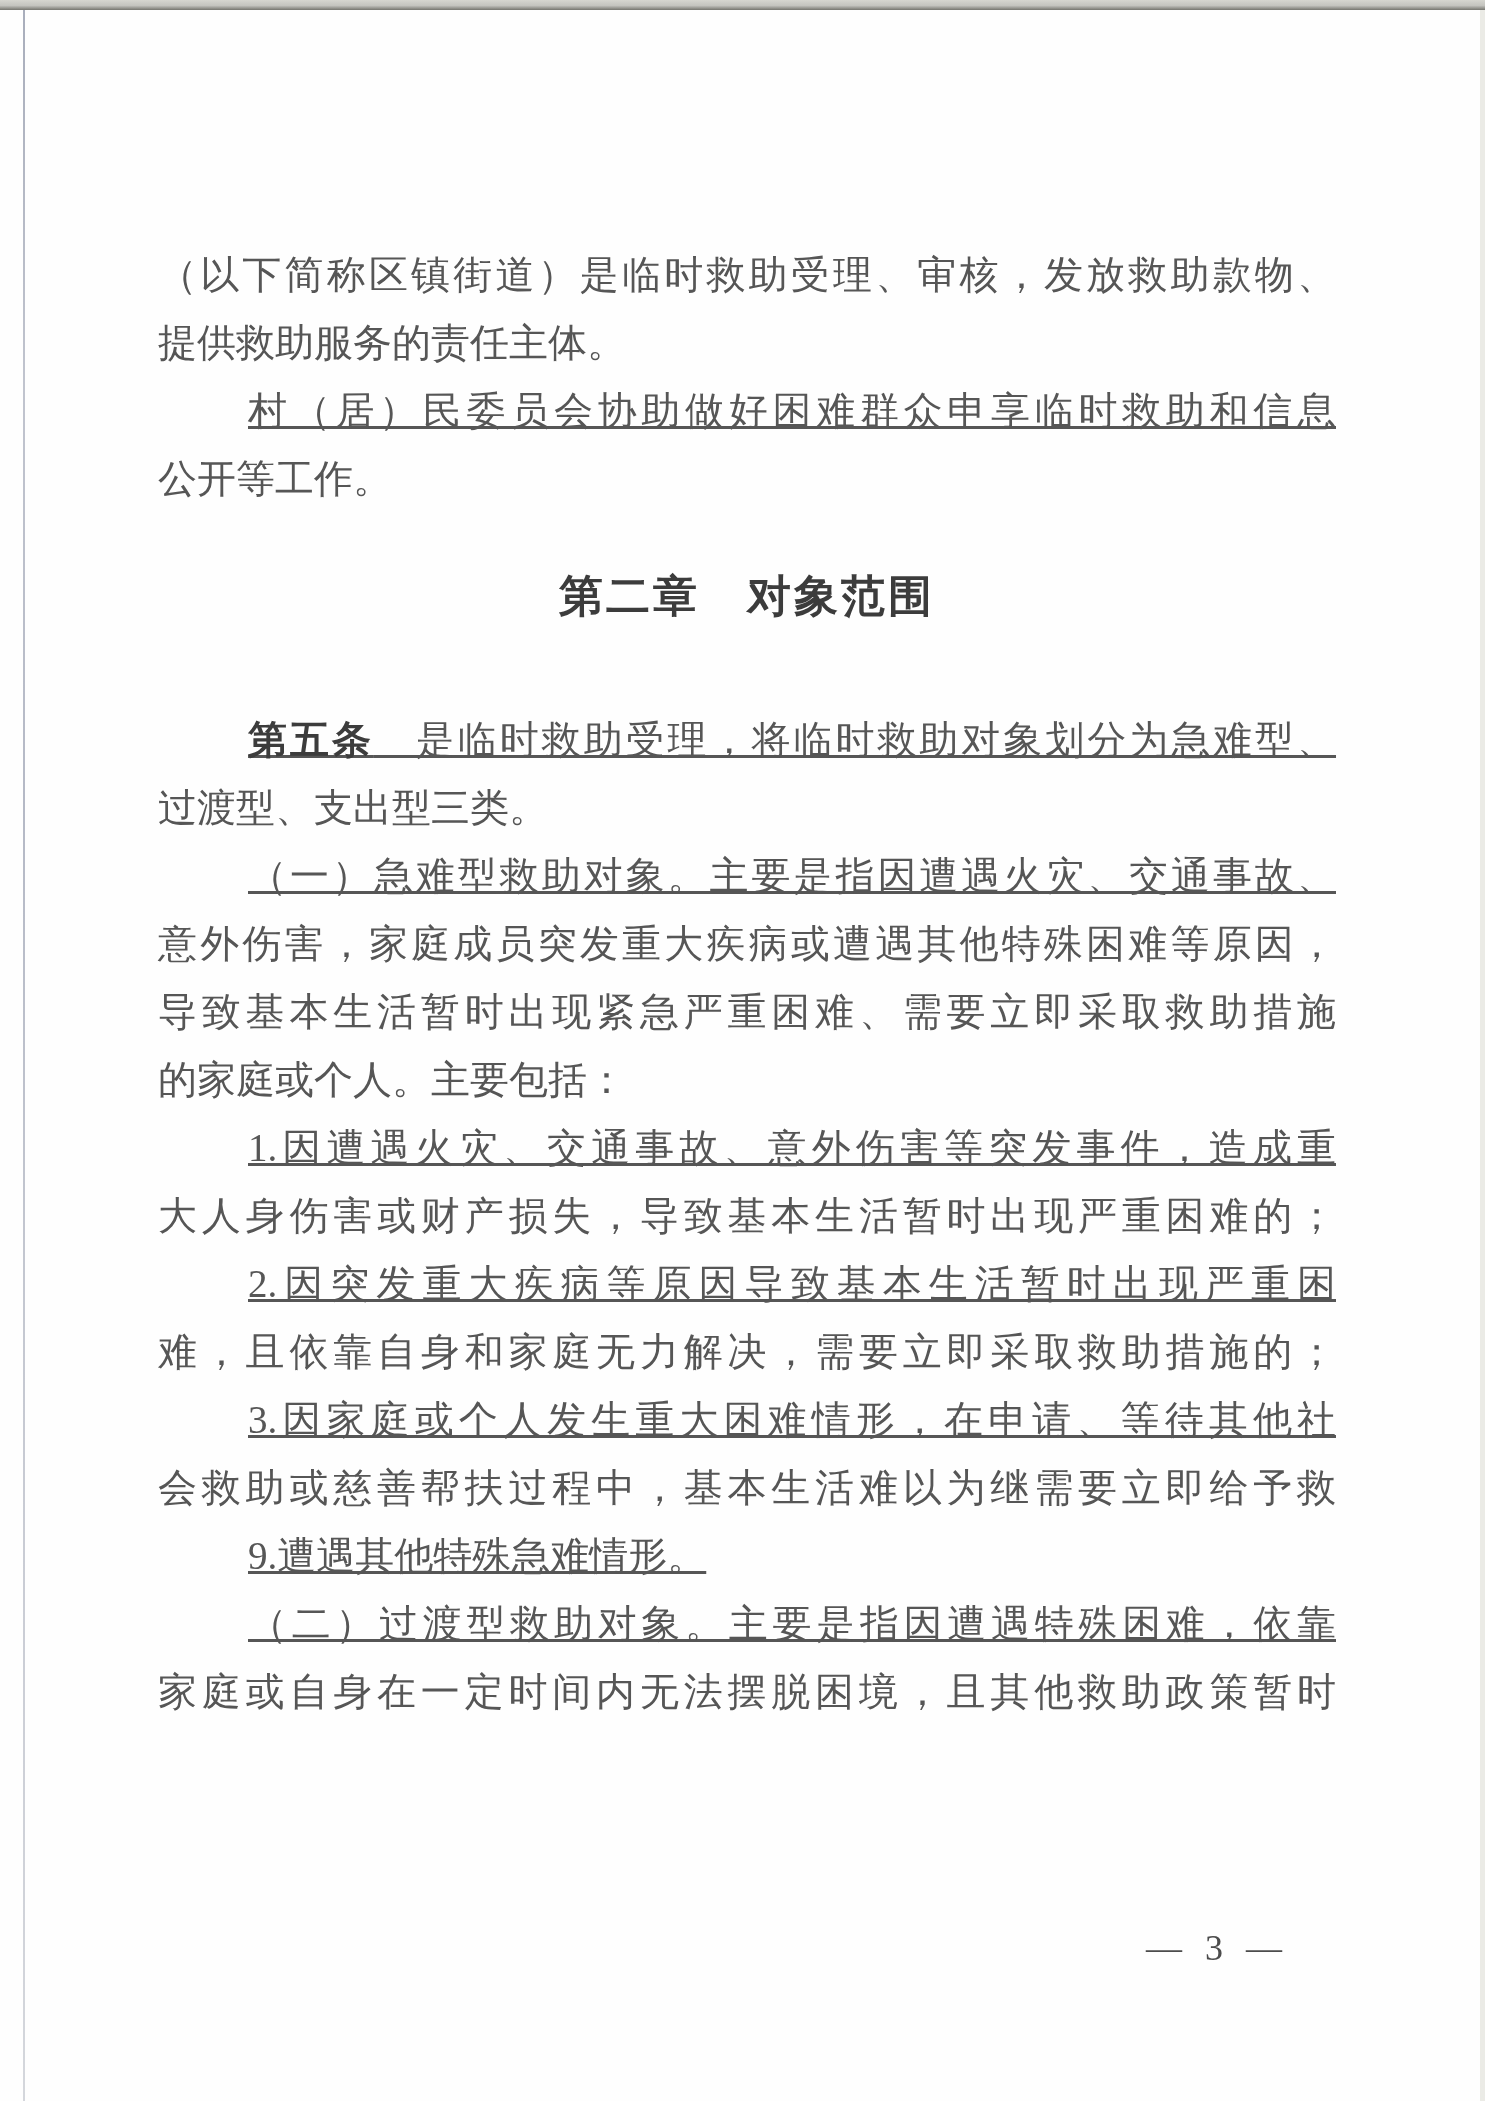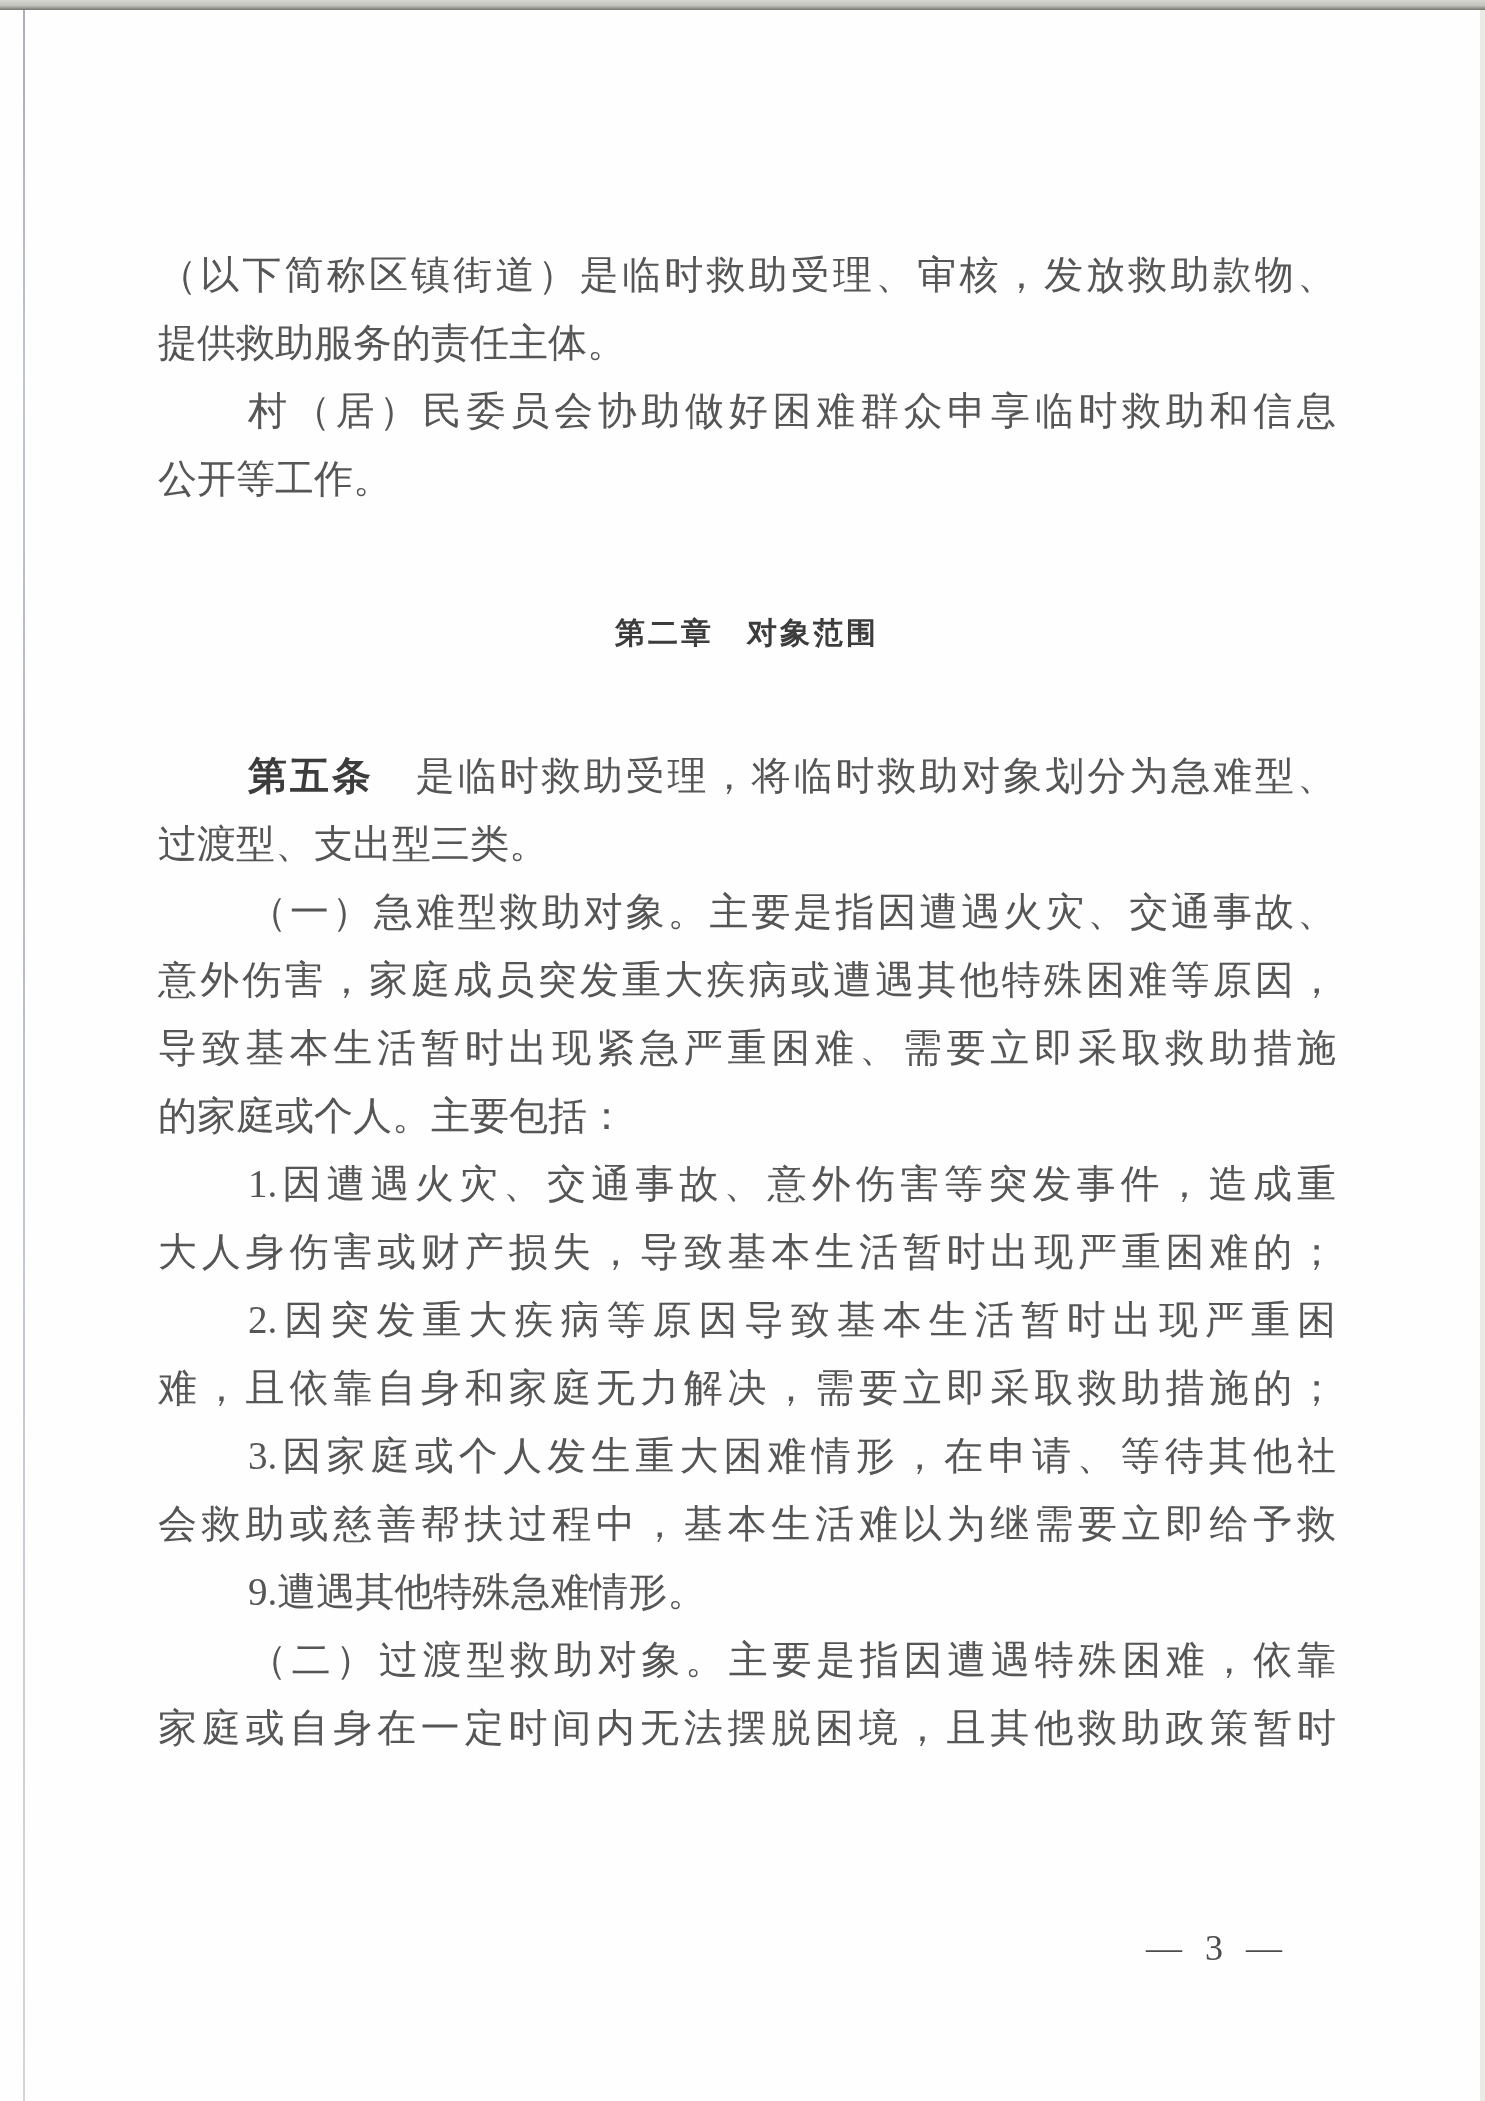--- a/index.html
+++ b/index.html
@@ -56,28 +56,29 @@
     white-space: nowrap;
     text-align: justify;
     text-justify: inter-character;
   }
   .line.full {
     white-space: normal;
     text-align-last: justify;
   }
   .line.indent {
     padding-left: 90px;
+    text-decoration: underline;
   }
   .line.heading {
-    margin-top: 86px;
+    margin-top: 50px;
     margin-bottom: 75px;
     text-align: center;
     text-align-last: center;
     font-weight: bold;
-    font-size: 30px;
+    font-size: 44px;
     color: #3c3c3c;
     letter-spacing: 3px;
   }
   .seg.bold {
     font-weight: bold;
     color: #3c3c3c;
   }
   
   .page-number {
     position: absolute;

